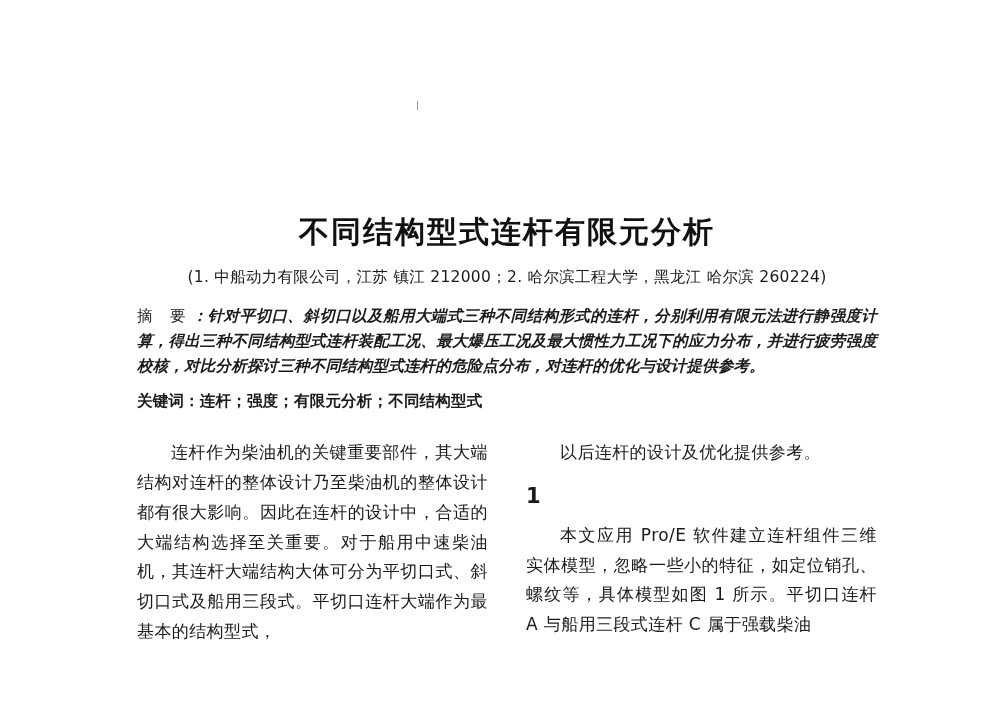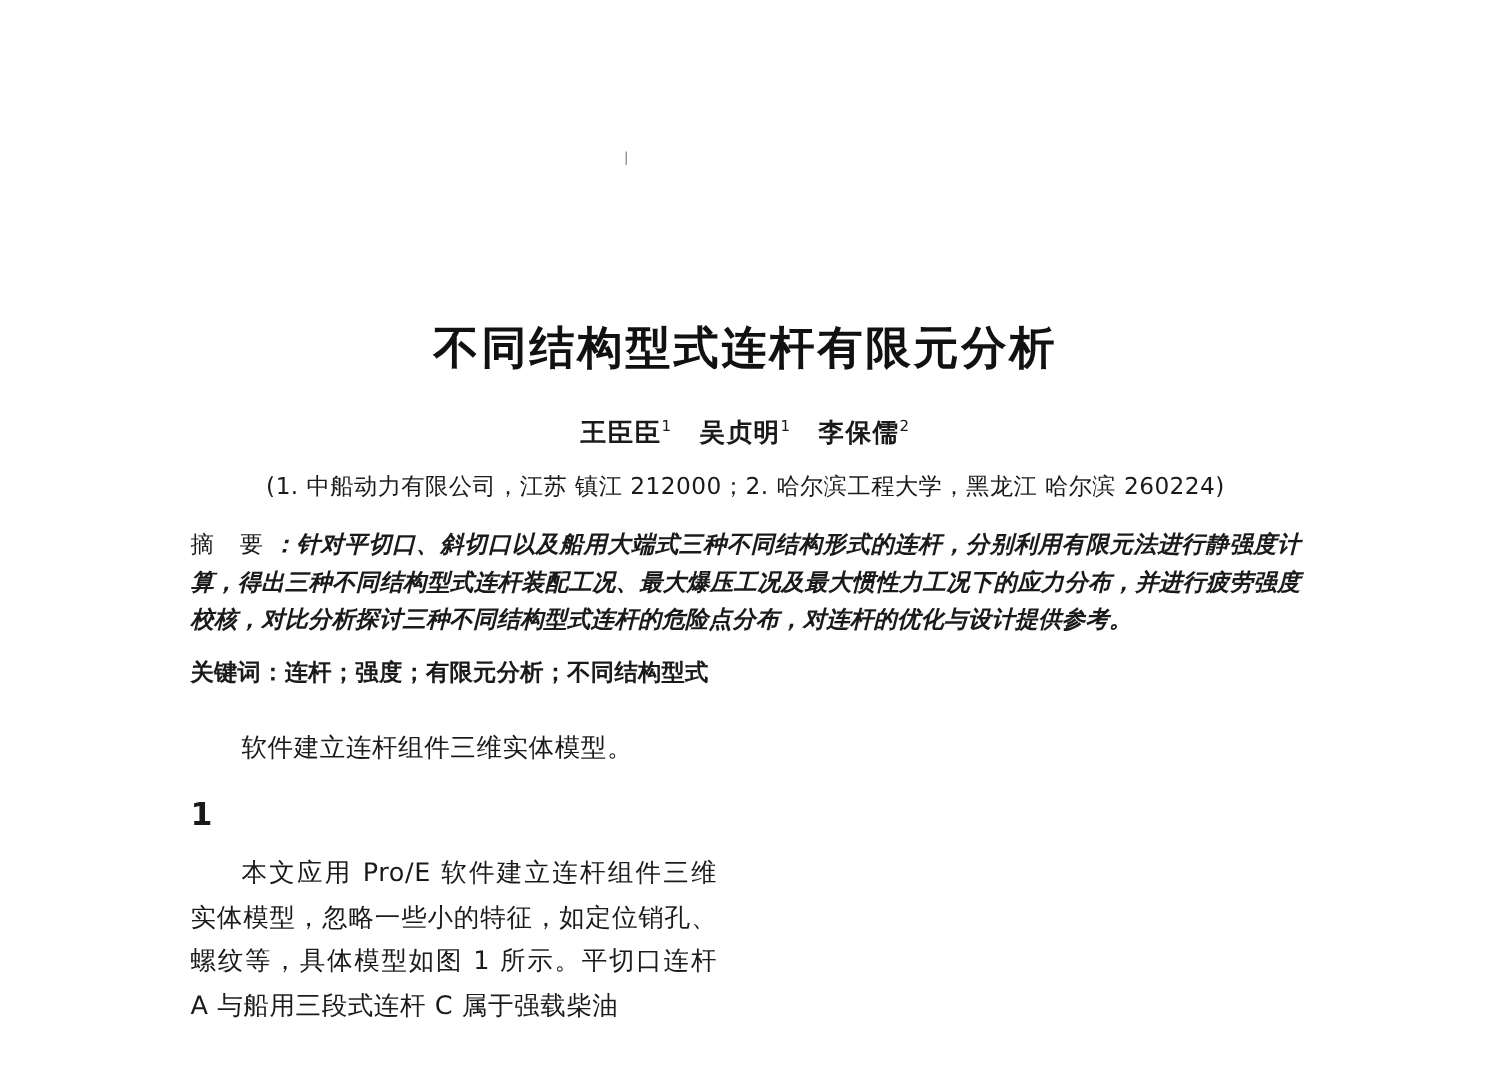--- a/index.html
+++ b/index.html
@@ -15,21 +15,21 @@
     overflow: hidden;
   }
   .page {
     position: relative;
     width: 1000px;
     height: 723px;
     background: #ffffff;
   }
   .content {
     position: absolute;
-    left: 127px;
+    left: 137px;
     top: 0;
     width: 740px;
   }
   .title {
     text-align: center;
     font-size: 30px;
     font-weight: bold;
     letter-spacing: 2px;
     margin-top: 212px;
     font-family: "DejaVu Sans", sans-serif;
@@ -130,39 +130,39 @@
 <body>
 
 <div class="page">
 
   <div class="tick"></div>
 
   <div class="content">
 
     <div class="title">不同结构型式连杆有限元分析</div>
 
-    <div class="authors">
-      <span><span>王臣臣</span><sup>1</sup></span><span class="author-gap"></span><span><span>吴贞明</span><sup>1</sup></span><span class="author-gap"></span><span><span>李保儒</span><sup>2</sup></span>
-    </div>
 
     <div class="affiliation">(1. 中船动力有限公司，江苏 镇江 212000；2. 哈尔滨工程大学，黑龙江 哈尔滨 260224)</div>
 
     <div class="abstract-block">
       <span class="abstract-label">摘 要</span><span>：</span><span>针对平切口、斜切口以及船用大端式三种不同结构形式的连杆，分别利用有限元法进行静强度计算，得出三种不同结构型式连杆装配工况、最大爆压工况及最大惯性力工况下的应力分布，并进行疲劳强度校核，对比分析探讨三种不同结构型式连杆的危险点分布，对连杆的优化与设计提供参考。</span>
     </div>
 
     <div class="keywords">
       <span class="kw-label">关键词</span><span>：</span><span>连杆；强度；有限元分析；不同结构型式</span>
     </div>
 
     <div class="columns">
 
+      <div class="col">
+        <p>连杆作为柴油机的关键重要部件，其大端结构对连杆的整体设计乃至柴油机的整体设计都有很大影响。因此在连杆的设计中，合适的大端结构选择至关重要。对于船用中速柴油机，其连杆大端结构大体可分为平切口式、斜切口式及船用三段式。平切口连杆大端作为最基本的结构型式，</p>
+      </div>
 
       <div class="col">
-        <p>软件建立连杆组件三维实体模型。</p>
+        <p>以后连杆的设计及优化提供参考。</p>
 
         <div class="section-head">
           <span class="section-num">1</span>
         </div>
 
         <p>本文应用 Pro/E 软件建立连杆组件三维实体模型，忽略一些小的特征，如定位销孔、螺纹等，具体模型如图 1 所示。平切口连杆 A 与船用三段式连杆 C 属于强载柴油</p>
       </div>
 
     </div>
   </div>

